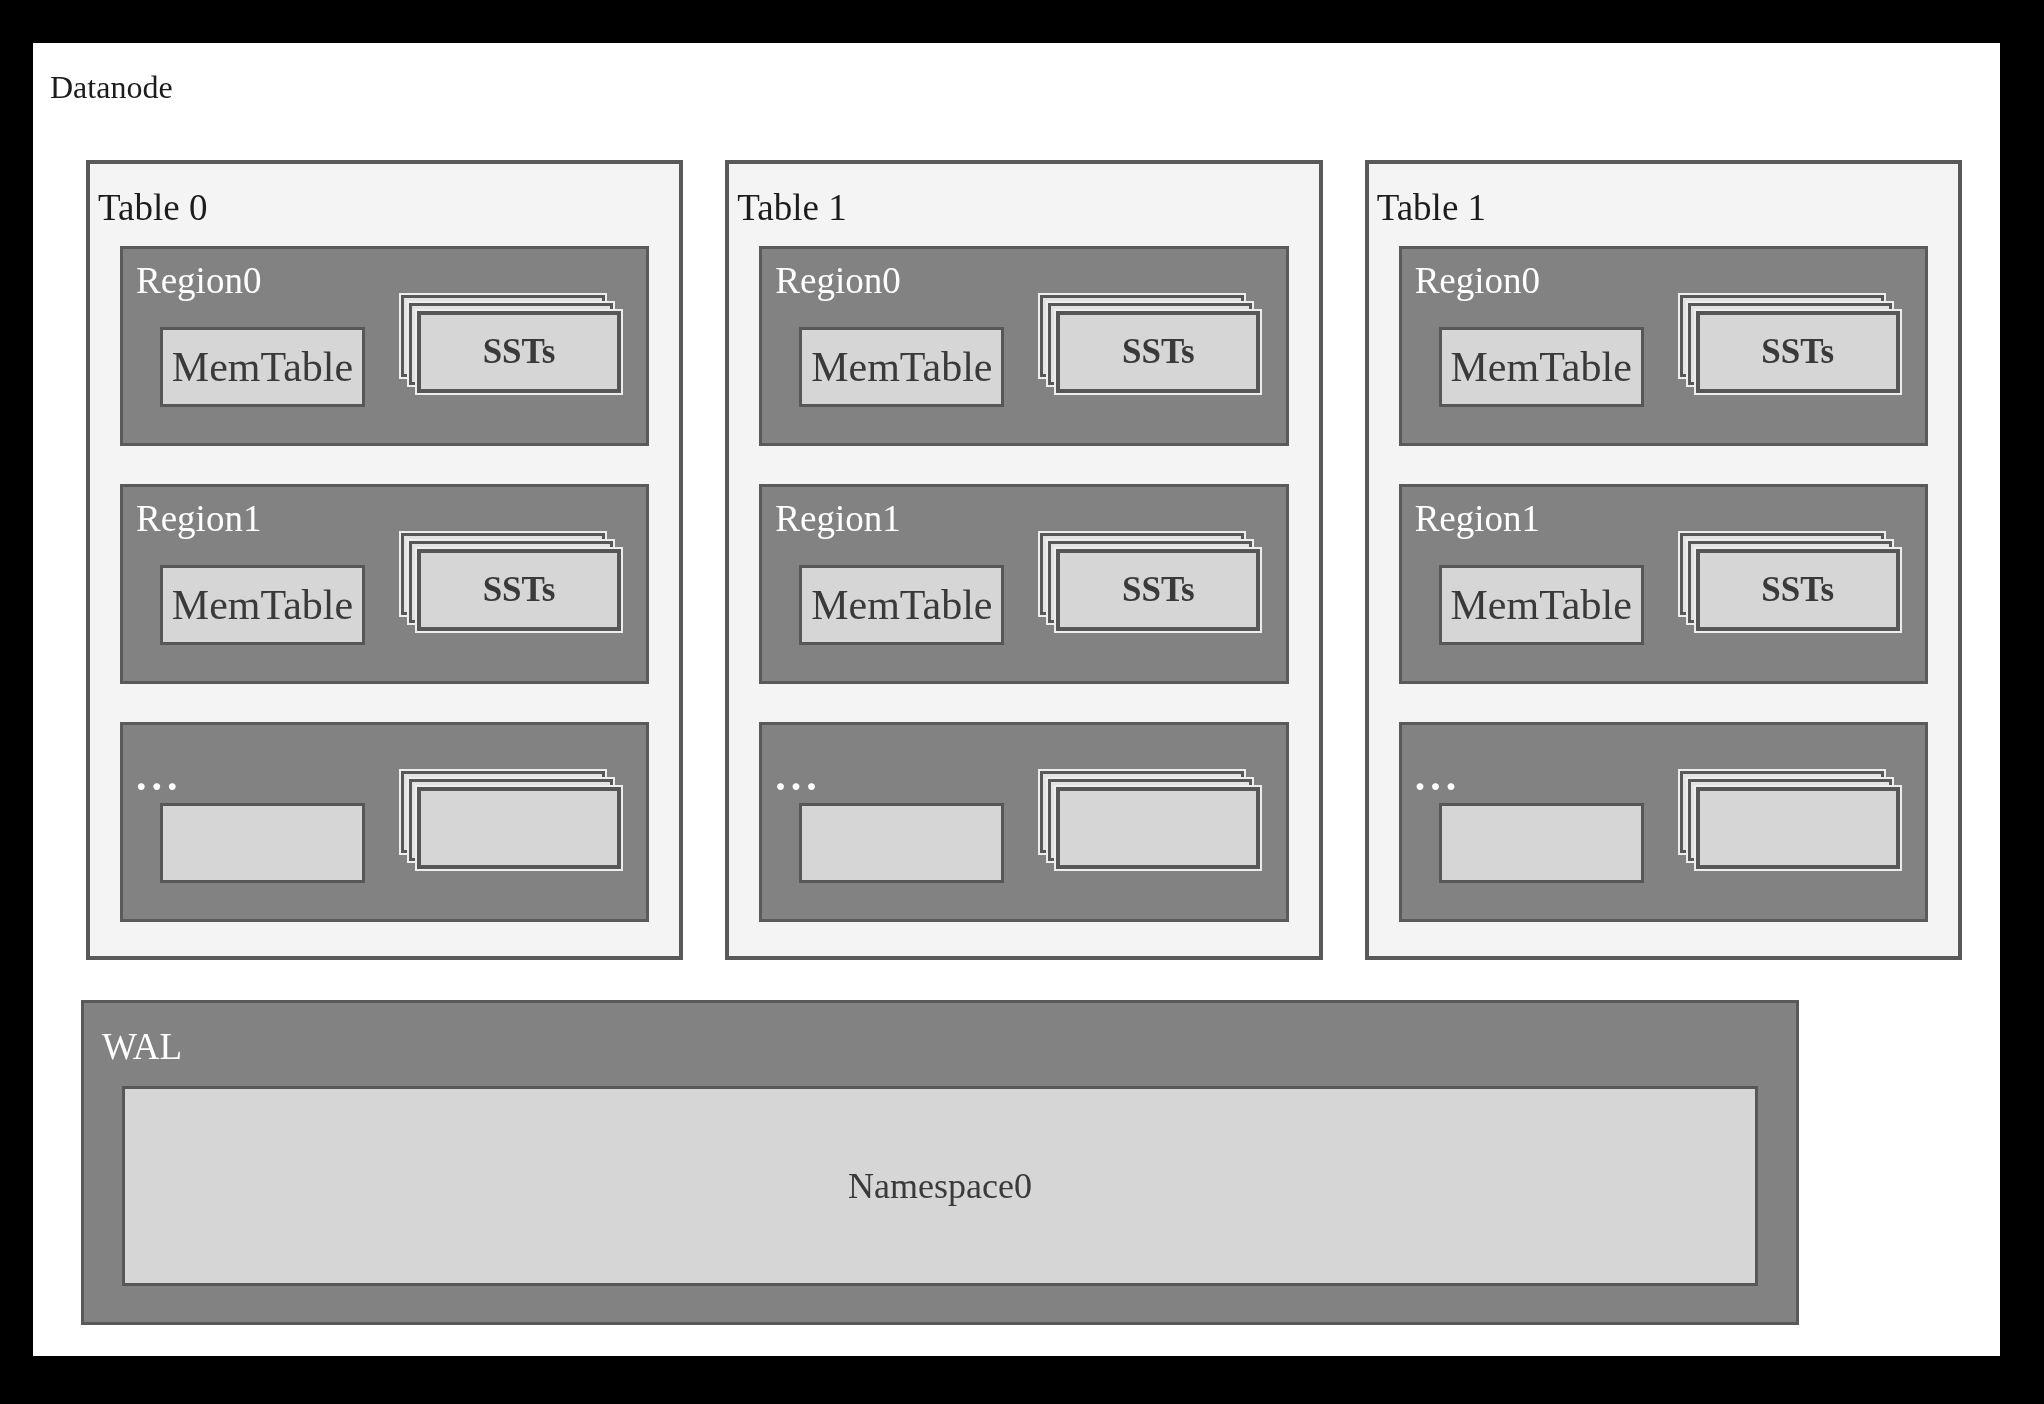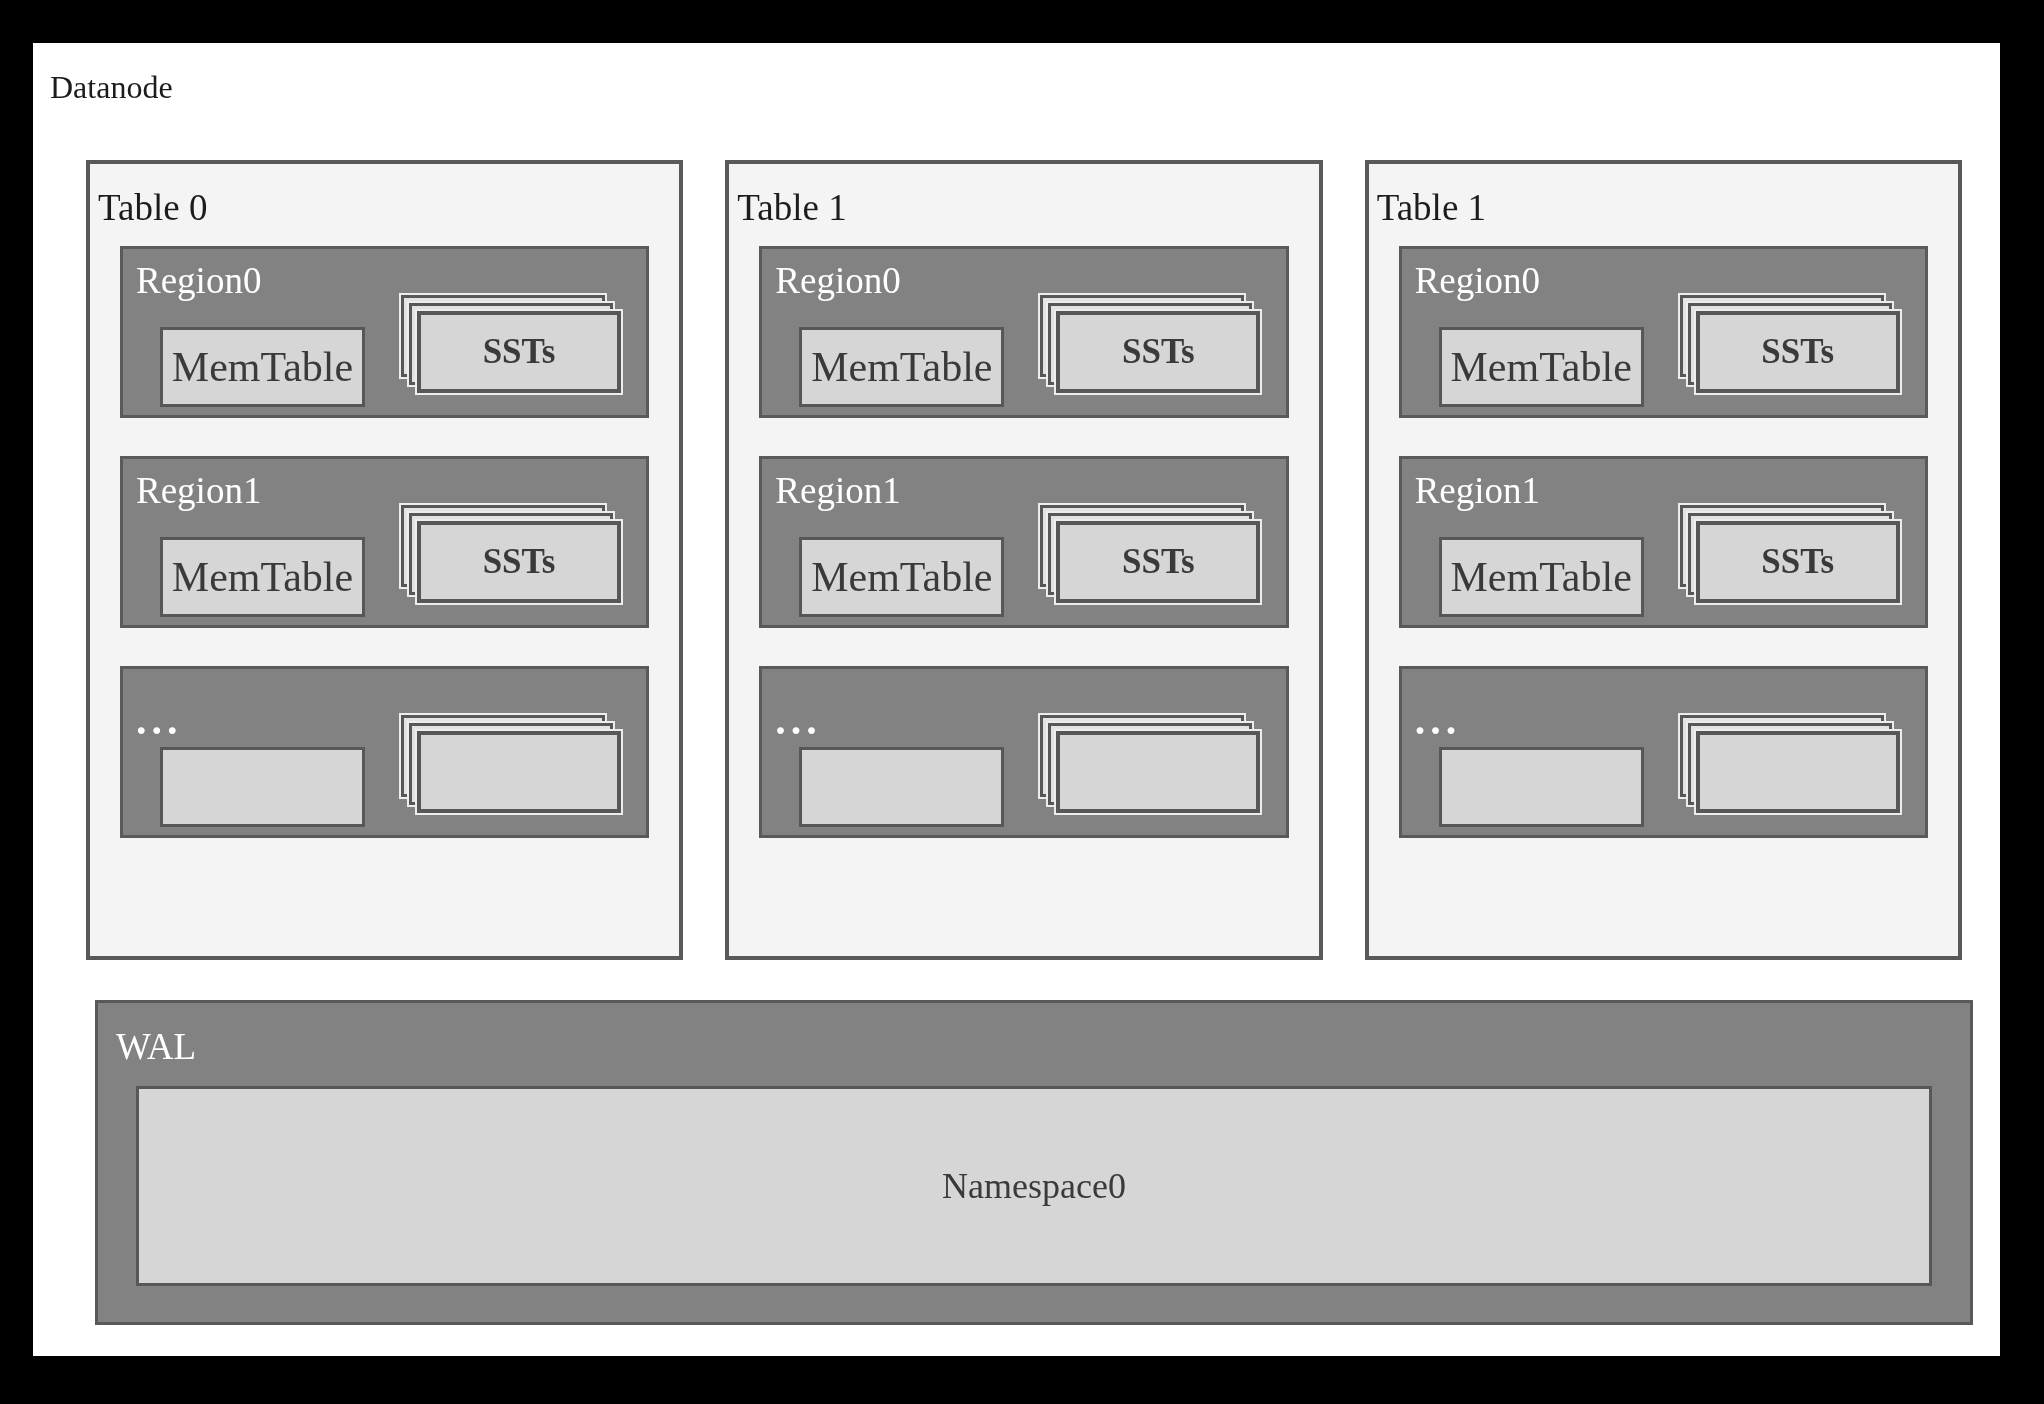--- a/index.html
+++ b/index.html
@@ -10,21 +10,21 @@
   .title{position:absolute;left:17px;top:26px;font-size:32px;line-height:1.15;
          color:var(--text_dark,#111111);}
   
   .tables-row{position:absolute;left:53px;top:117px;width:1876px;height:800px;
               display:flex;gap:42px;align-items:flex-end;}
   .table{flex:1;box-sizing:border-box;height:800px;
          background:var(--table_bg,#f4f4f4);
          border:4px solid var(--table_border,#595959);position:relative;}
   .table-label{margin:22px 0 16px 8px;font-size:37px;line-height:44px;
                color:var(--text_dark,#2d2d2d);}
-  .region{box-sizing:border-box;position:relative;margin:0 30px 38px 30px;height:172px;
+  .region{box-sizing:border-box;position:relative;margin:0 30px 38px 30px;height:200px;
           background:var(--region_bg,#828282);
           border:3px solid var(--region_border,#5a5a5a);}
   .region-label{color:var(--text_light,#ffffff);font-size:37px;line-height:1.1;
                 padding:12px 0 0 13px;}
   .region.ellipsis .region-label{padding-top:30px;font-weight:bold;font-size:42px;
                 letter-spacing:5px;line-height:1;}
   .box-mem{position:absolute;left:37px;top:78px;width:205px;height:80px;
            box-sizing:border-box;background:var(--box_fill,#d6d6d6);
            border:3px solid var(--box_border,#575757);
            display:flex;align-items:center;justify-content:center;
@@ -33,21 +33,21 @@
   .card{position:absolute;width:204px;height:82px;box-sizing:border-box;
         background:var(--card_back_fill,#e3e3e3);
         border:3px solid var(--box_border,#575757);
         outline:2px solid var(--card_outline,#ededed);}
   .card.b2{left:0;top:0;}
   .card.b1{left:8px;top:8px;}
   .card.front{left:16px;top:16px;background:var(--box_fill,#d6d6d6);
         border-width:4px;display:flex;align-items:center;justify-content:center;
         font-size:35px;color:var(--text_mid,#3a3a3a);}
   
-  .wal{position:absolute;left:62px;top:957px;width:1878px;height:325px;
+  .wal{position:absolute;left:48px;top:957px;width:1718px;height:325px;
        box-sizing:border-box;background:var(--region_bg,#828282);
        border:3px solid var(--table_border,#595959);}
   .wal-label{color:var(--text_light,#ffffff);font-size:37px;line-height:1.1;
              padding:24px 0 0 18px;}
   .ns-row{position:absolute;left:38px;right:38px;top:83px;height:200px;
           display:flex;gap:56px;flex-direction:column;}
   .ns{flex:1;box-sizing:border-box;background:var(--box_fill,#d6d6d6);
       border:3px solid var(--box_border,#616161);
       display:flex;align-items:center;justify-content:center;
       font-size:36px;color:var(--text_mid,#333333);}

